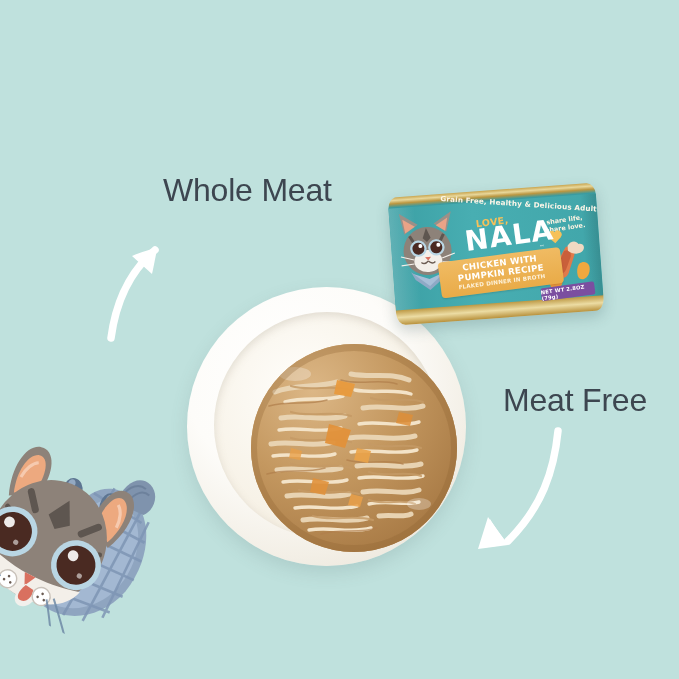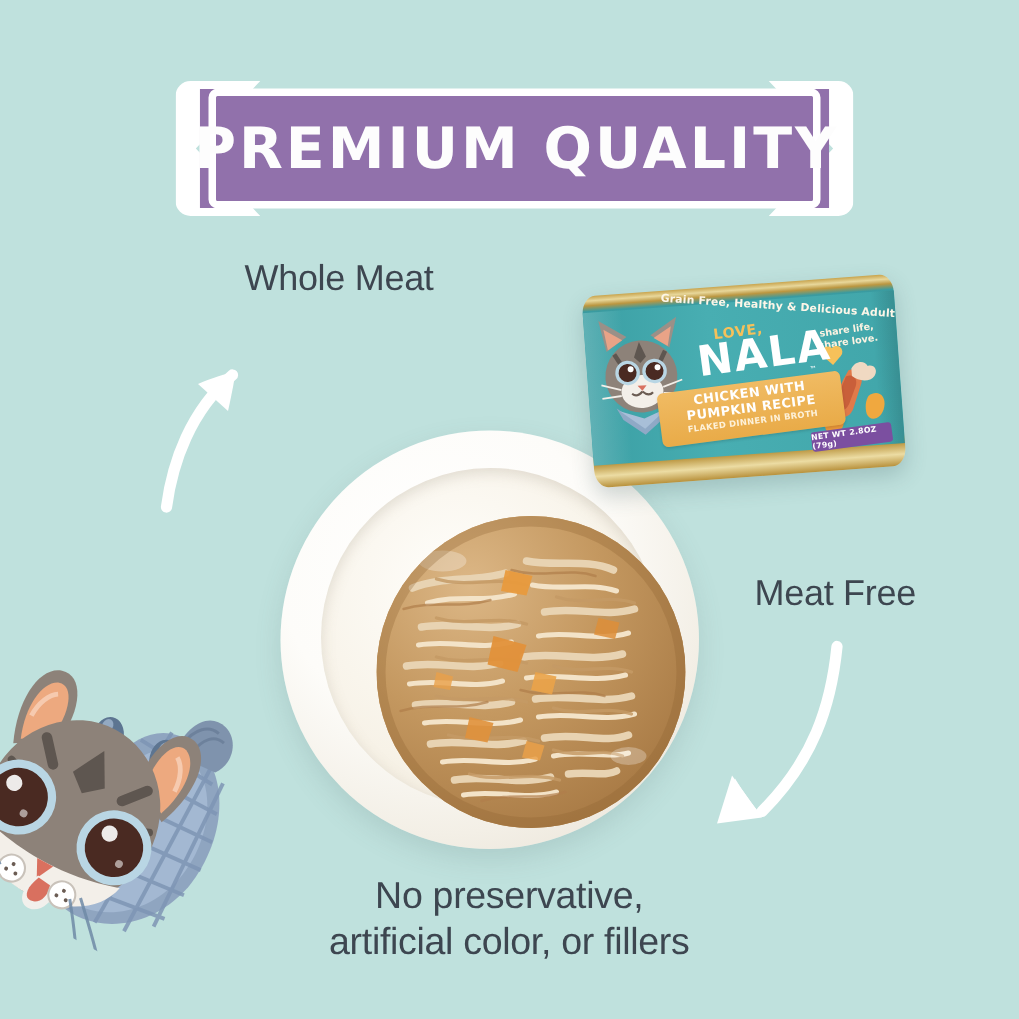--- a/index.html
+++ b/index.html
@@ -78,21 +78,21 @@
     text-transform: uppercase;
     font-family: "DejaVu Sans", sans-serif;
     z-index: 4;
     padding-left: 3px;
   }
 
   
   .feat {
     position: absolute;
     color: #3d4650;
-    font-size: 24px;
+    font-size: 32px;
     font-weight: 400;
     letter-spacing: -0.2px;
     white-space: nowrap;
     font-family: "Liberation Sans", sans-serif;
   }
   #feat-whole-meat { left: 163px; top: 172px; }
   #feat-grain-free { left: 18px; top: 382px; }
   #feat-meat-first { left: 503px; top: 382px; }
   #feat-no-pres {
     left: 0; top: 582px;
@@ -311,33 +311,23 @@
     width: 178px;
     height: 196px;
     transform: rotate(-62deg);
   }
 </style>
 </head>
 <body>
 
 <div id="stage">
 
-  <div id="banner-wrap">
-    <div id="banner-outline"></div>
-    <div id="banner-shape"></div>
-    <div id="banner-body"></div>
-    <div id="banner-text">Premium Quality</div>
-  </div>
 
   <div class="feat" id="feat-whole-meat">Whole Meat</div>
   <div class="feat" id="feat-meat-first">Meat Free</div>
-  <div class="feat" id="feat-no-pres">
-    <span>No preservative,</span><br>
-    <span>artificial color, or fillers</span>
-  </div>
 
   <svg class="arrow-svg" id="arrow-up-left" width="110" height="130" viewBox="0 0 110 130">
     <path d="M6,126 C10,96 22,62 50,38" stroke="#ffffff" stroke-width="7.5" fill="none" stroke-linecap="round"></path>
     <path d="M27,44 C36,40 46,37 52,36 C51,43 49,53 47,62" fill="#ffffff"></path>
     <path d="M30,46 L52,36 L46,60 Z" fill="#ffffff"></path>
   </svg>
 
   <svg class="arrow-svg" id="arrow-down-right" width="115" height="145" viewBox="0 0 115 145">
     <path d="M108,6 C104,46 92,82 58,116" stroke="#ffffff" stroke-width="7.5" fill="none" stroke-linecap="round"></path>
     <path d="M38,92 L58,120 L28,124 Z" fill="#ffffff"></path>

